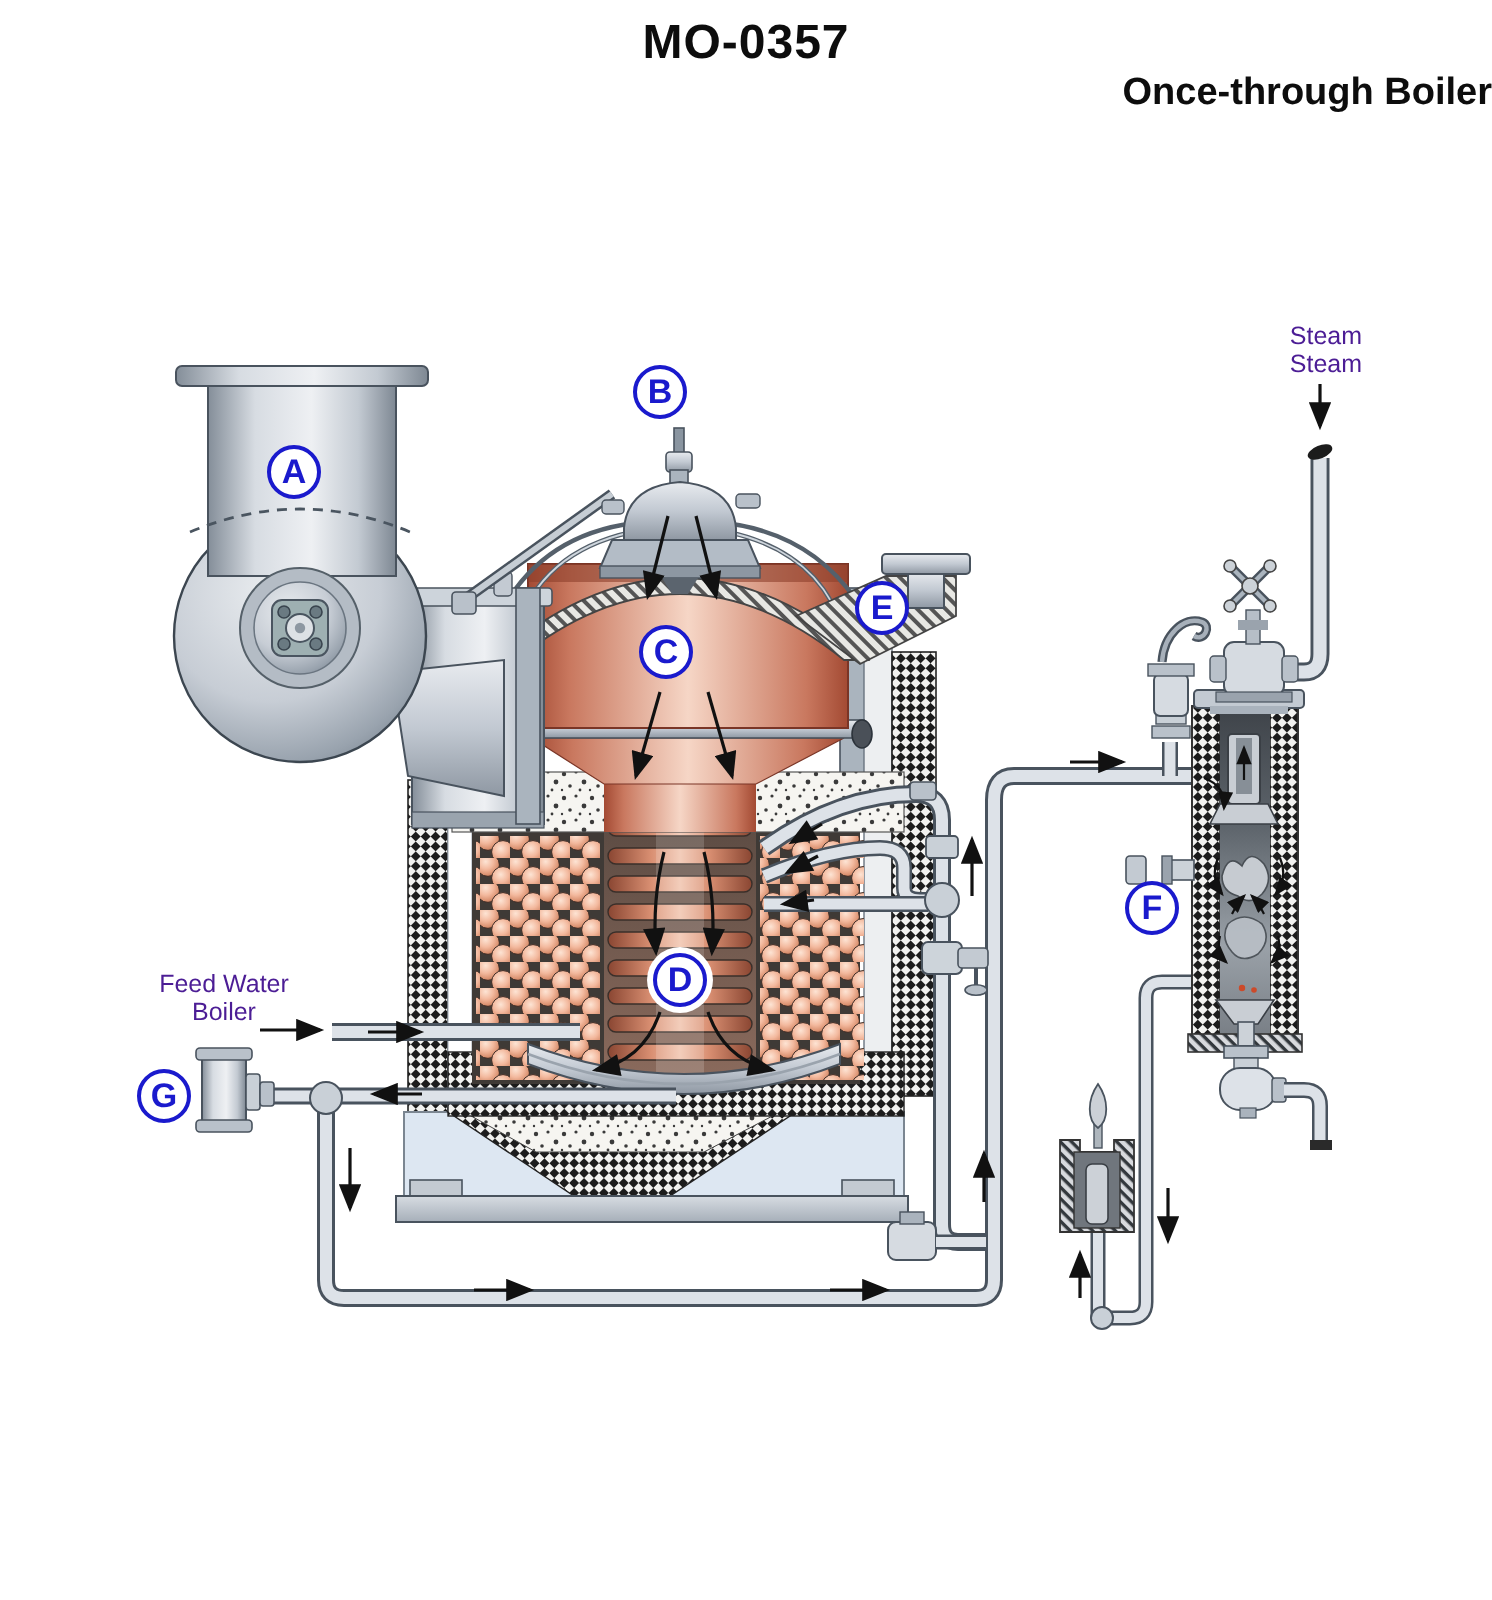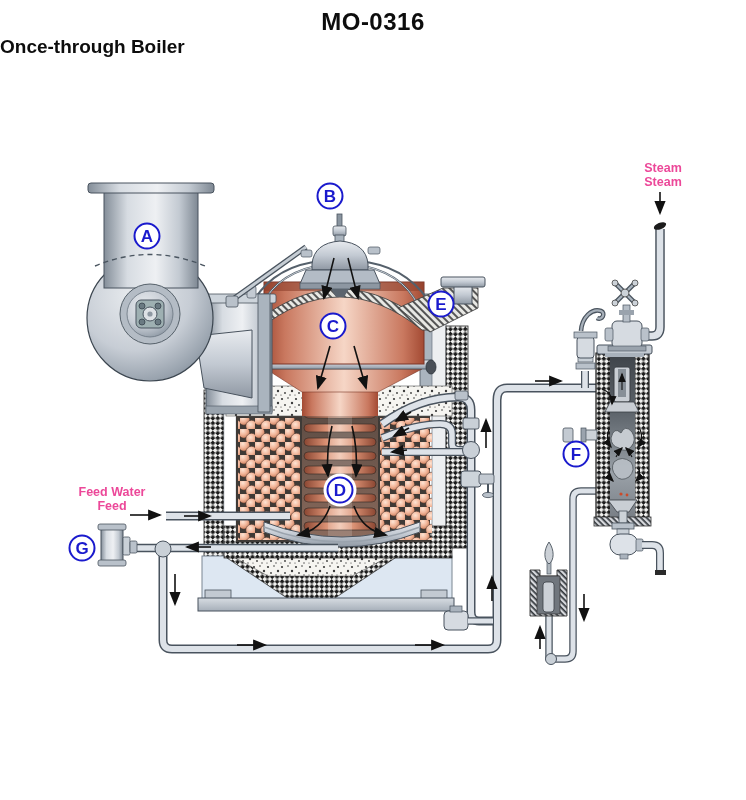--- a/index.html
+++ b/index.html
@@ -1,23 +1,23 @@
 <!DOCTYPE html>
 <html><head>
 <meta charset="utf-8">
 <style>
   html,body{margin:0;padding:0;background:#fff;}
   #stage{position:relative;width:746px;height:800px;background:#fff;overflow:hidden;
          font-family:"Liberation Sans",sans-serif;}
   #stage svg{position:absolute;left:0;top:0;}
   .title{position:absolute;top:8px;left:0;width:100%;text-align:center;
          font-weight:bold;font-size:24px;color:#0d0d0d;letter-spacing:.5px;}
-  .subtitle{position:absolute;top:36px;left:0;width:100%;text-align:left;
+  .subtitle{position:absolute;top:36px;left:0;width:100%;text-align:right;
          font-weight:bold;font-size:19px;color:#0d0d0d;}
-  .ann{position:absolute;font-weight:bold;font-size:12.5px;line-height:1.08;color:#ec4899;text-align:center;}
+  .ann{position:absolute;font-weight:normal;font-size:12.5px;line-height:1.08;color:#4c1d95;text-align:center;}
   #steam-ann{left:630px;top:162px;width:66px;}
   #feed-ann{left:72px;top:486px;width:80px;}
   .co{position:absolute;width:27px;height:27px;box-sizing:border-box;
       border:2.6px solid #1a1acd;border-radius:50%;background:#fff;color:#1a1acd;
       font-weight:bold;font-size:17px;display:flex;align-items:center;justify-content:center;
       transform:translate(-50%,-50%);}
   .co.halo{box-shadow:0 0 0 3px #fff;}
   .pipe-o{stroke:#49535e;fill:none;}
   .pipe-i{stroke:#dde2e8;fill:none;}
   .arr{stroke:#111;stroke-width:1.6;fill:none;marker-end:url(#ah);}
@@ -378,30 +378,30 @@
   <path class="arr-s" d="M602,389 Q613,393 612,404"></path>
   <path class="arr-s" d="M609,429 Q605,439 611,447"></path>
   <path class="arr-s" d="M640,429 Q644,439 638,447"></path>
   <path class="arr-s" d="M616,457 Q619,451 622,448"></path>
   <path class="arr-s" d="M632,457 Q629,451 626,448"></path>
   <path class="arr-s" d="M610,468 Q608,476 613,481"></path>
   <path class="arr-s" d="M639,468 Q641,476 636,481"></path>
 </g>
 </svg>
 
-<div class="title">MO-0316</div>
+<div class="title">MO-0357</div>
 <div class="subtitle">Once-through Boiler</div>
 
 <div class="ann" id="steam-ann">
   <div>Steam</div>
   <div>Steam</div>
 </div>
 <div class="ann" id="feed-ann">
   <div>Feed Water</div>
-  <div>Feed</div>
+  <div>Boiler</div>
 </div>
 
 <div class="co" style="left:147px;top:236px">A</div>
 <div class="co" style="left:330px;top:196px">B</div>
 <div class="co" style="left:333px;top:326px">C</div>
 <div class="co halo" style="left:340px;top:490px">D</div>
 <div class="co" style="left:441px;top:304px">E</div>
 <div class="co" style="left:576px;top:454px">F</div>
 <div class="co" style="left:82px;top:548px">G</div>
 

